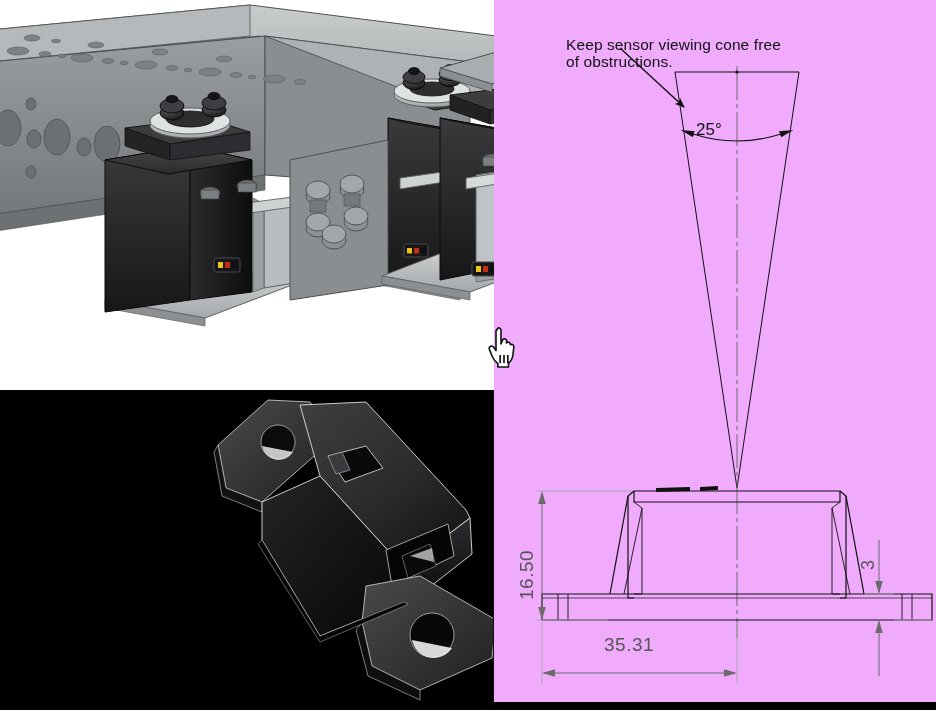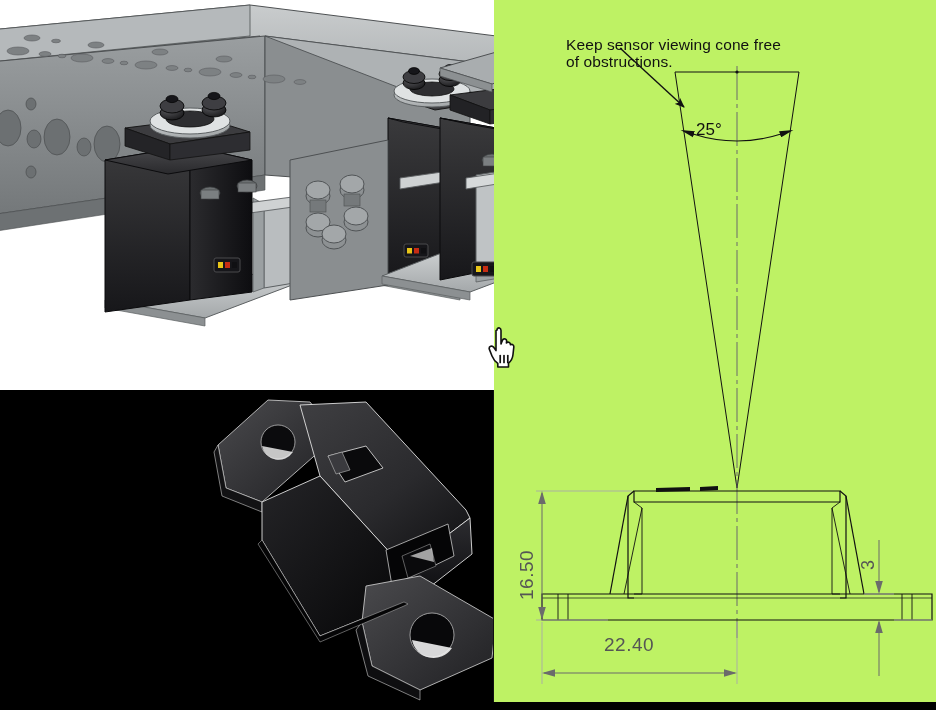--- a/index.html
+++ b/index.html
@@ -14,21 +14,21 @@
   
   .abs{position:absolute;}
 
   
   .panel-black{background:#000000;}
   #viewport-top-right-black{left:819px;top:0px;width:117px;height:229px;}
   #viewport-bottom-left-black{left:0px;top:390px;width:494px;height:320px;}
   #bottom-strip-black{left:0px;top:702px;width:936px;height:8px;background:#000;}
 
   
-  #drawing-panel{left:494px;top:0px;width:442px;height:702px;background:#bef264;}
+  #drawing-panel{left:494px;top:0px;width:442px;height:702px;background:#f0abfc;}
   #drawing-panel-divider{left:493px;top:390px;width:1px;height:312px;background:#111;}
 
   
   svg.layer{position:absolute;left:0;top:0;overflow:visible;}
 
   
   .note-text{
     position:absolute;
     font-family:"Liberation Sans", sans-serif;
     font-size:15.5px;
@@ -485,21 +485,21 @@
         <path d="M385,620 L381.2,633 L388.8,633 Z" fill="#6b6b6b"></path>
       </g>
     </svg>
 
     <div class="note-text" id="note-text" style="left:72px;top:36px;"><span>Keep sensor viewing cone free</span><br><span>of obstructions.</span></div>
 
     <div class="ang-text" id="angle-label" style="left:202px;top:120px;">25°</div>
 
     <div class="dim-text vert" id="height-label" style="left:22px;top:600px;">16.50</div>
 
-    <div class="dim-text" id="width-label" style="left:110px;top:634px;">22.40</div>
+    <div class="dim-text" id="width-label" style="left:110px;top:634px;">35.31</div>
 
     <div class="dim-text vert" id="thickness-label" style="left:364px;top:570px;font-size:18px;">3</div>
   </div>
 
   <div class="abs" id="drawing-panel-divider"></div>
 
   <div class="abs" id="bottom-strip-black"></div>
 
   <div class="abs" id="hand-cursor">
     <svg width="34" height="42" viewBox="0 0 34 42">

